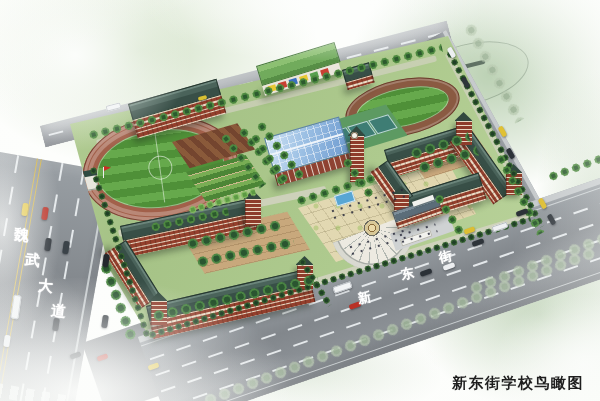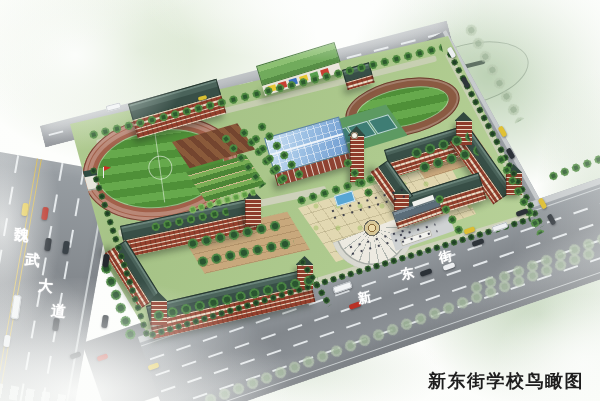--- a/index.html
+++ b/index.html
@@ -51,21 +51,21 @@
                 repeating-linear-gradient(180deg,#ecdcc6 0 1px,#943f2c 1px 4.5px);
      box-shadow:-4px 4px 6px rgba(30,40,30,.38);}
   .tower{position:absolute;transform-origin:0 0;}
   .cap{background:#32493f;clip-path:polygon(50% 0,104% 100%,-4% 100%);}
   .twall{background:repeating-linear-gradient(180deg,#ead9c2 0 1px,#8e3c2b 1px 4px);
      box-shadow:-3px 3px 5px rgba(30,40,30,.4);border-left:1px solid rgba(60,25,15,.4);}
   .chip{position:absolute;width:8px;height:6px;}
   
   .rchar{position:absolute;color:#fff;font-weight:bold;
      text-shadow:0 0 2px rgba(250,250,250,.35), 0 0 1px rgba(255,255,255,.6);}
-  #caption{position:absolute;right:16px;bottom:8px;color:#1e1e1e;font-size:18px;font-weight:bold;letter-spacing:1.5px;}
+  #caption{position:absolute;right:16px;bottom:8px;color:#1e1e1e;font-size:15px;font-weight:bold;letter-spacing:1.5px;}
   .mist{position:absolute;pointer-events:none;}
   #vignette{position:absolute;inset:0;pointer-events:none;
      background:radial-gradient(ellipse at 46% 44%,rgba(255,255,255,0) 56%,rgba(252,253,251,.5) 82%,rgba(250,252,249,.9) 98%);}
 </style>
 </head>
 <body>
 
 <div id="scene">
 
   <div class="wash" style="left:-40px;top:-30px;width:360px;height:200px;background:radial-gradient(ellipse at 50% 40%,rgba(208,224,196,.9),rgba(208,224,196,0) 70%);"></div>

